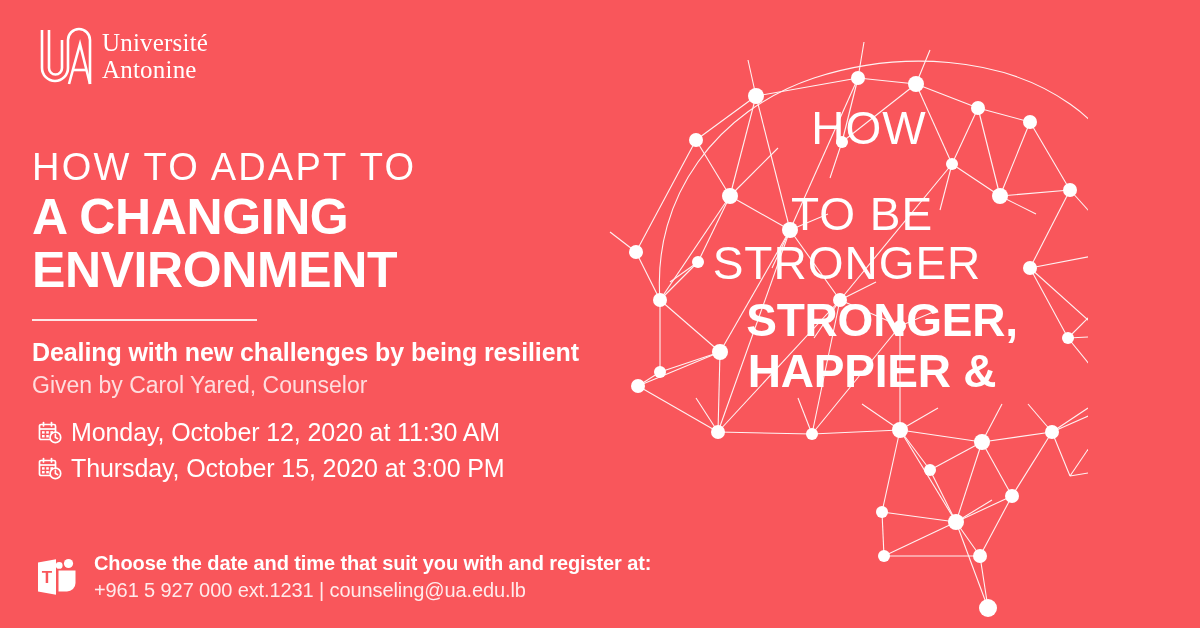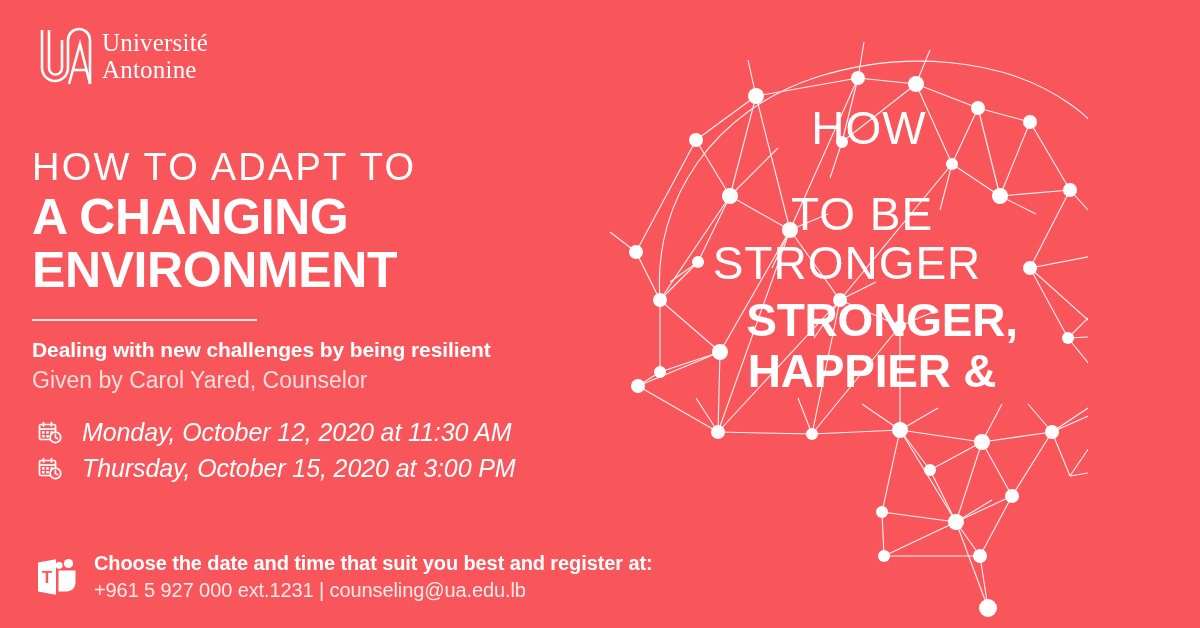--- a/index.html
+++ b/index.html
@@ -70,21 +70,21 @@
 
   #divider {
     width:225px; height:2px;
     background:rgba(255,255,255,.85);
     margin:22px 0 16px 0;
   }
 
   .subtitle {
     color:#ffffff;
     font-weight:bold;
-    font-size:21px;
+    font-size:25px;
     letter-spacing:-0.1px;
     line-height:1.25;
     white-space:nowrap;
   }
   .byline {
     color:rgba(255,255,255,.80);
     font-weight:400;
     font-size:23px;
     letter-spacing:0px;
     line-height:1.3;
@@ -92,23 +92,22 @@
     white-space:nowrap;
   }
 
   
   #dates {
     position:absolute;
     left:38px; top:418px;
   }
   .date-row {
     display:flex; align-items:center;
-    gap:20px;
+    gap:9px;
     margin-bottom:7px;
-    font-style:italic;
   }
   .cal-icon { width:24px; height:24px; flex:0 0 auto; display:block; }
   .date-text {
     color:#ffffff;
     font-size:25px;
     font-weight:400;
     letter-spacing:-0.1px;
     white-space:nowrap;
   }
 
@@ -393,21 +392,21 @@
 
   <div id="footer">
     <svg id="teams-icon" viewBox="0 0 46 46" aria-hidden="true">
       <circle cx="34.5" cy="9.5" r="4.6" fill="#ffffff"></circle>
       <circle cx="25.2" cy="11.4" r="3.4" fill="#ffffff"></circle>
       <path d="M 24.5 16.5 L 41.5 16.5 L 41.5 29 A 8.5 8.5 0 0 1 33 37.5 L 24.5 37.5 Z" fill="#ffffff"></path>
       <path d="M 4 8.6 L 22 5.2 L 22 40.8 L 4 37.4 Z" fill="#ffffff"></path>
       <text x="13" y="29" font-family="'Liberation Sans',sans-serif" font-size="17" font-weight="bold" fill="#f9565b" text-anchor="middle">T</text>
     </svg>
     <div id="footer-copy">
-      <div class="footer-l1">Choose the date and time that suit you best and register at:</div>
+      <div class="footer-l1">Choose the date and time that suit you with and register at:</div>
       <div class="footer-l2">+961 5 927 000 ext.1231 | counseling@ua.edu.lb</div>
     </div>
   </div>
 
   <div id="brain-copy">
     <span class="brain-light bc-row" id="bc-how">HOW</span>
     <span class="brain-light bc-row" id="bc-tobe">TO BE</span>
     <span class="brain-light bc-row" id="bc-ment">STRONGER</span>
     <span class="brain-bold bc-row" id="bc-str">STRONGER,</span>
     <span class="brain-bold bc-row" id="bc-hap">HAPPIER &amp;</span>

